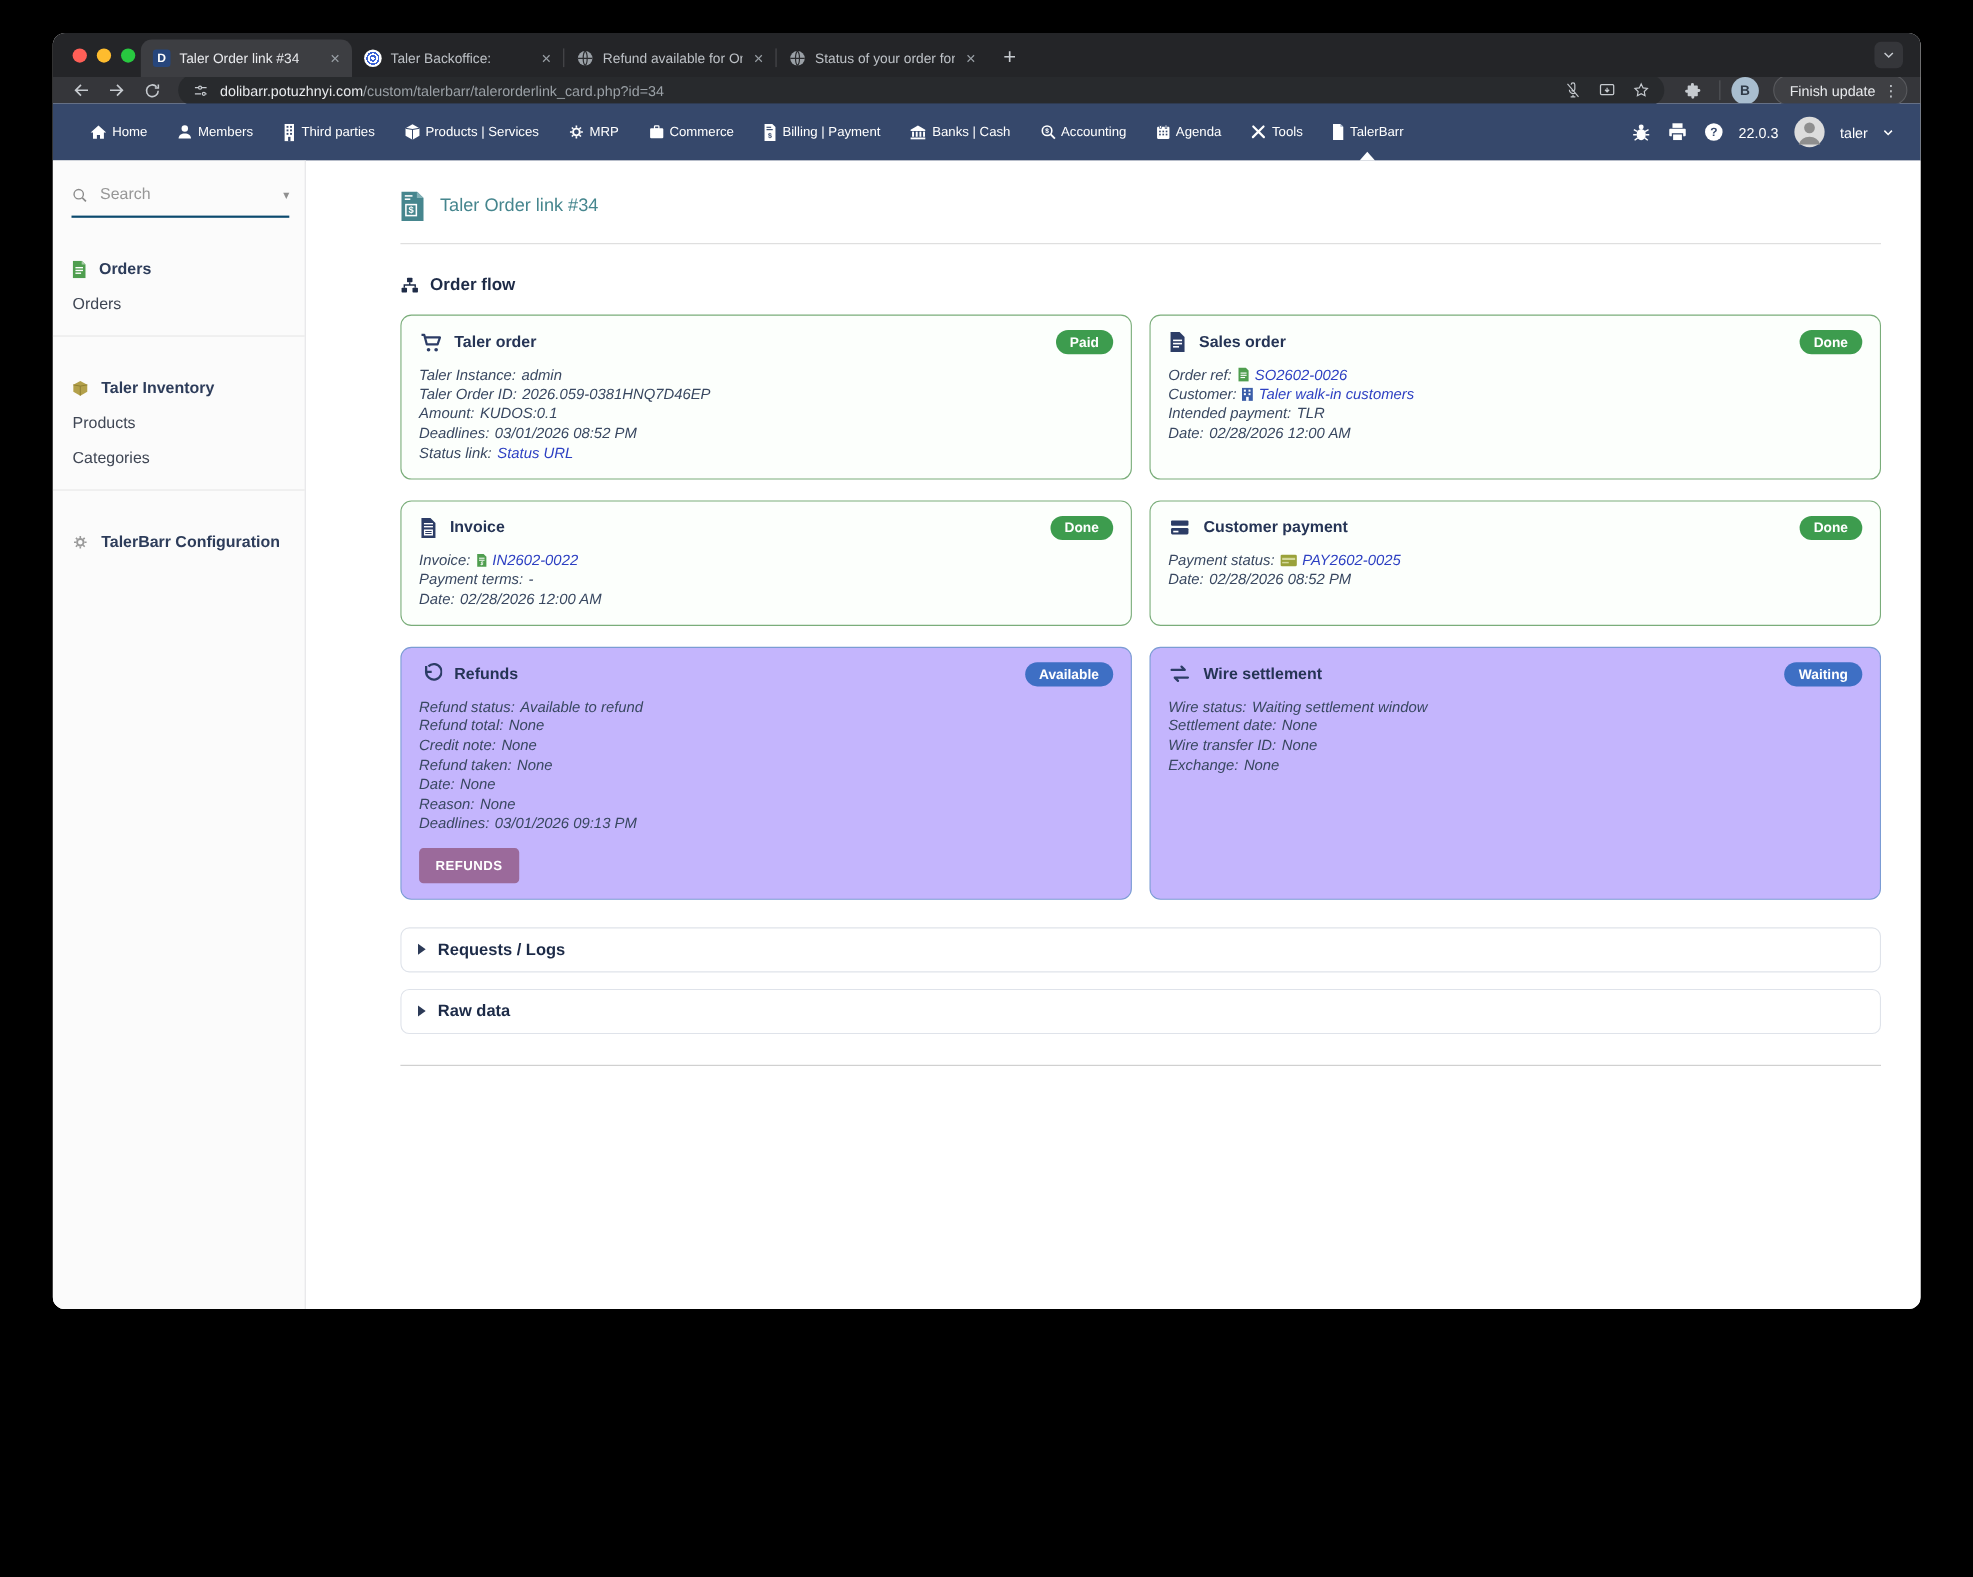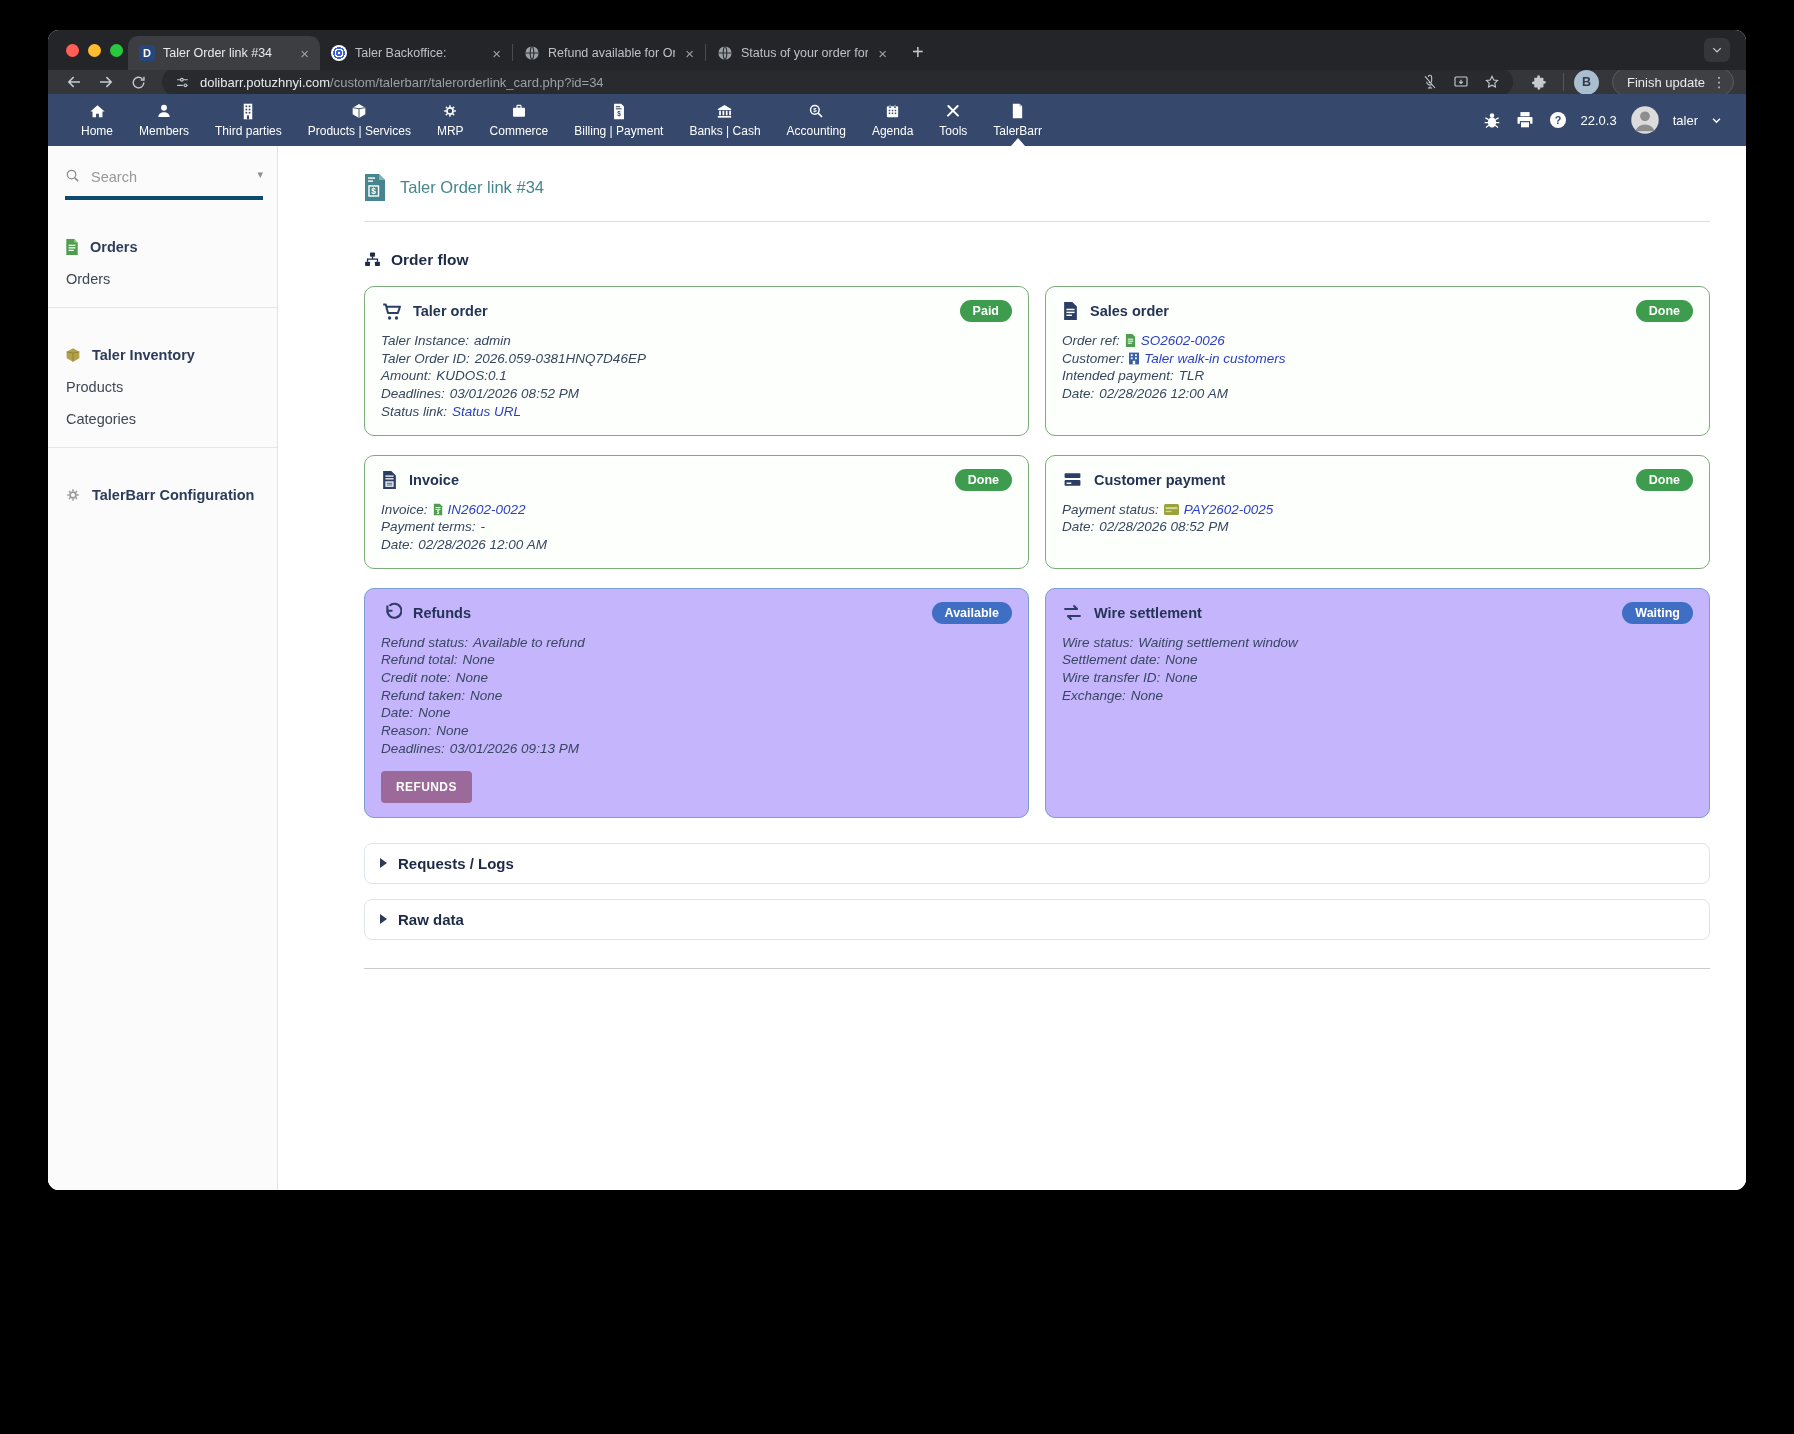--- a/index.html
+++ b/index.html
@@ -34,31 +34,31 @@
   .obx-icons { display:flex; gap:15px; align-items:center; color:#c6cacf; }
   .tb-sep { width:1px; height:18px; background:#55565a; margin:0 6px; }
   .avatar-b { width:25px; height:25px; border-radius:50%; background:#a9becf; color:#303b48;
     font-weight:bold; font-size:12.5px; display:flex; align-items:center; justify-content:center; }
   .finish-btn { height:28px; border-radius:14px; background:#3f4044; border:1px solid #595a5e;
     color:#e8eaed; font-size:13px; display:flex; align-items:center; gap:7px; padding:0 7px 0 14px; margin-left:9px; }
   .dots3 { color:#c6cacf; font-size:14px; letter-spacing:0; }
 
   
   .dolibar { height:52px; background:#36486b; display:flex; align-items:stretch; padding-left:20px; flex:none; }
-  .menu-item { display:flex; flex-direction:column; align-items:center; justify-content:center; gap:4px;
+  .menu-item { display:flex; flex-direction:row; align-items:center; justify-content:center; gap:4px;
     padding:0 13px; color:#fff; font-size:12px; position:relative; white-space:nowrap; }
   .menu-item.active::after { content:""; position:absolute; bottom:0; left:50%; transform:translateX(-50%);
     border-left:7px solid transparent; border-right:7px solid transparent; border-bottom:8px solid #fff; }
   .mi-ico { height:17px; display:flex; align-items:center; }
   .dolibar-right { margin-left:auto; display:flex; align-items:center; gap:13px; padding-right:24px; color:#fff; font-size:13px; }
 
   
   .main { flex:1; display:flex; min-height:0; background:#fff; }
   .sidebar { width:230px; flex:none; background:#fbfbfb; border-right:1px solid #e4e4e6; padding:22px 14px 0 17px; }
-  .search-row { display:flex; align-items:flex-start; gap:9px; border-bottom:4px solid #0c4a6e; padding-bottom:10px; color:#8a8a8a; }
+  .search-row { display:flex; align-items:center; gap:9px; border-bottom:2px solid #0c4a6e; padding-bottom:10px; color:#8a8a8a; }
   .search-input { border:none; background:transparent; outline:none; font-size:14.5px; color:#555; width:130px; font-family:inherit; }
   .search-input::placeholder { color:#979797; }
   .caret-down { margin-left:auto; color:#8f8f8f; font-size:11px; }
   .side-div { border:none; border-top:1px solid #e6e6e6; margin:20px -14px 0 -17px; }
   .side-section { margin-top:39px; }
   .side-head { display:flex; align-items:center; gap:11px; font-weight:bold; font-size:14.5px; color:#2d3c5a; }
   .side-item { margin:16px 0 0 1px; font-size:14.5px; color:#3f4654; }
 
   .content { flex:1; padding:28px 36px 0 86px; overflow:hidden; }
   .page-title { display:flex; align-items:center; gap:14px; color:#46868e; font-size:16.5px; }

